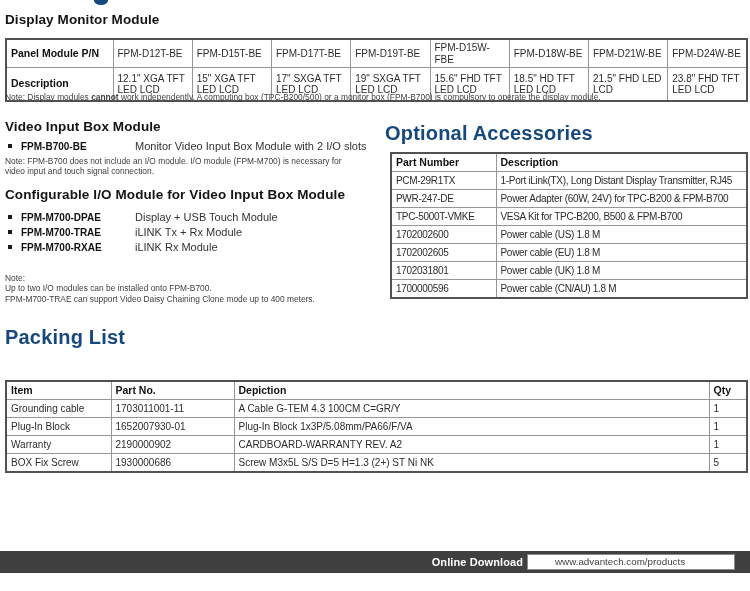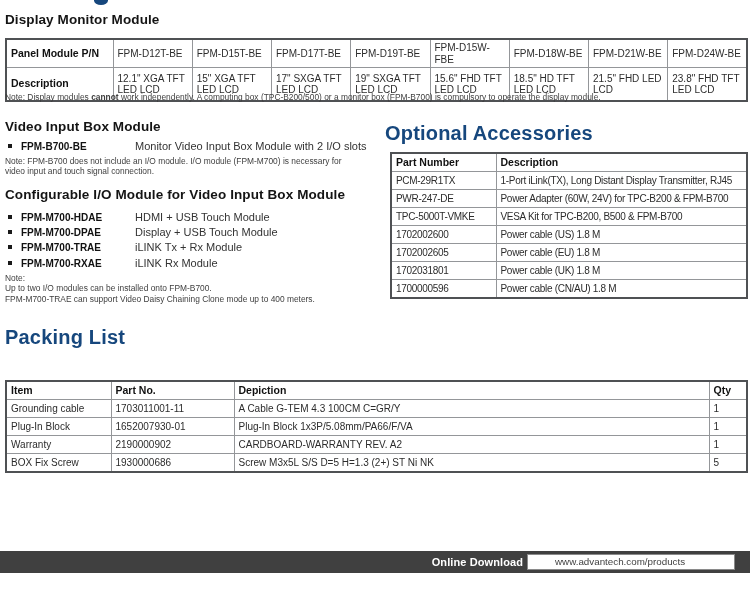--- a/index.html
+++ b/index.html
@@ -106,25 +106,20 @@
     </li>
   </ul>
 
   <div class="note" style="left:5px;top:156px;width:352px;">Note: FPM-B700 does not include an I/O module. I/O module (FPM-M700) is necessary for video input and touch signal connection.</div>
 
   <div class="sec-heading" style="left:5px;top:187px;">Configurable I/O Module for Video Input Box Module</div>
 
   <ul class="bullets" style="top:210px;width:370px;">
     <li>
       <span class="sq"></span>
-      <span class="pn">FPM-M700-HDAE</span>
-      <span class="pdesc">HDMI + USB Touch Module</span>
-    </li>
-    <li>
-      <span class="sq"></span>
       <span class="pn">FPM-M700-DPAE</span>
       <span class="pdesc">Display + USB Touch Module</span>
     </li>
     <li>
       <span class="sq"></span>
       <span class="pn">FPM-M700-TRAE</span>
       <span class="pdesc">iLINK Tx + Rx Module</span>
     </li>
     <li>
       <span class="sq"></span>

